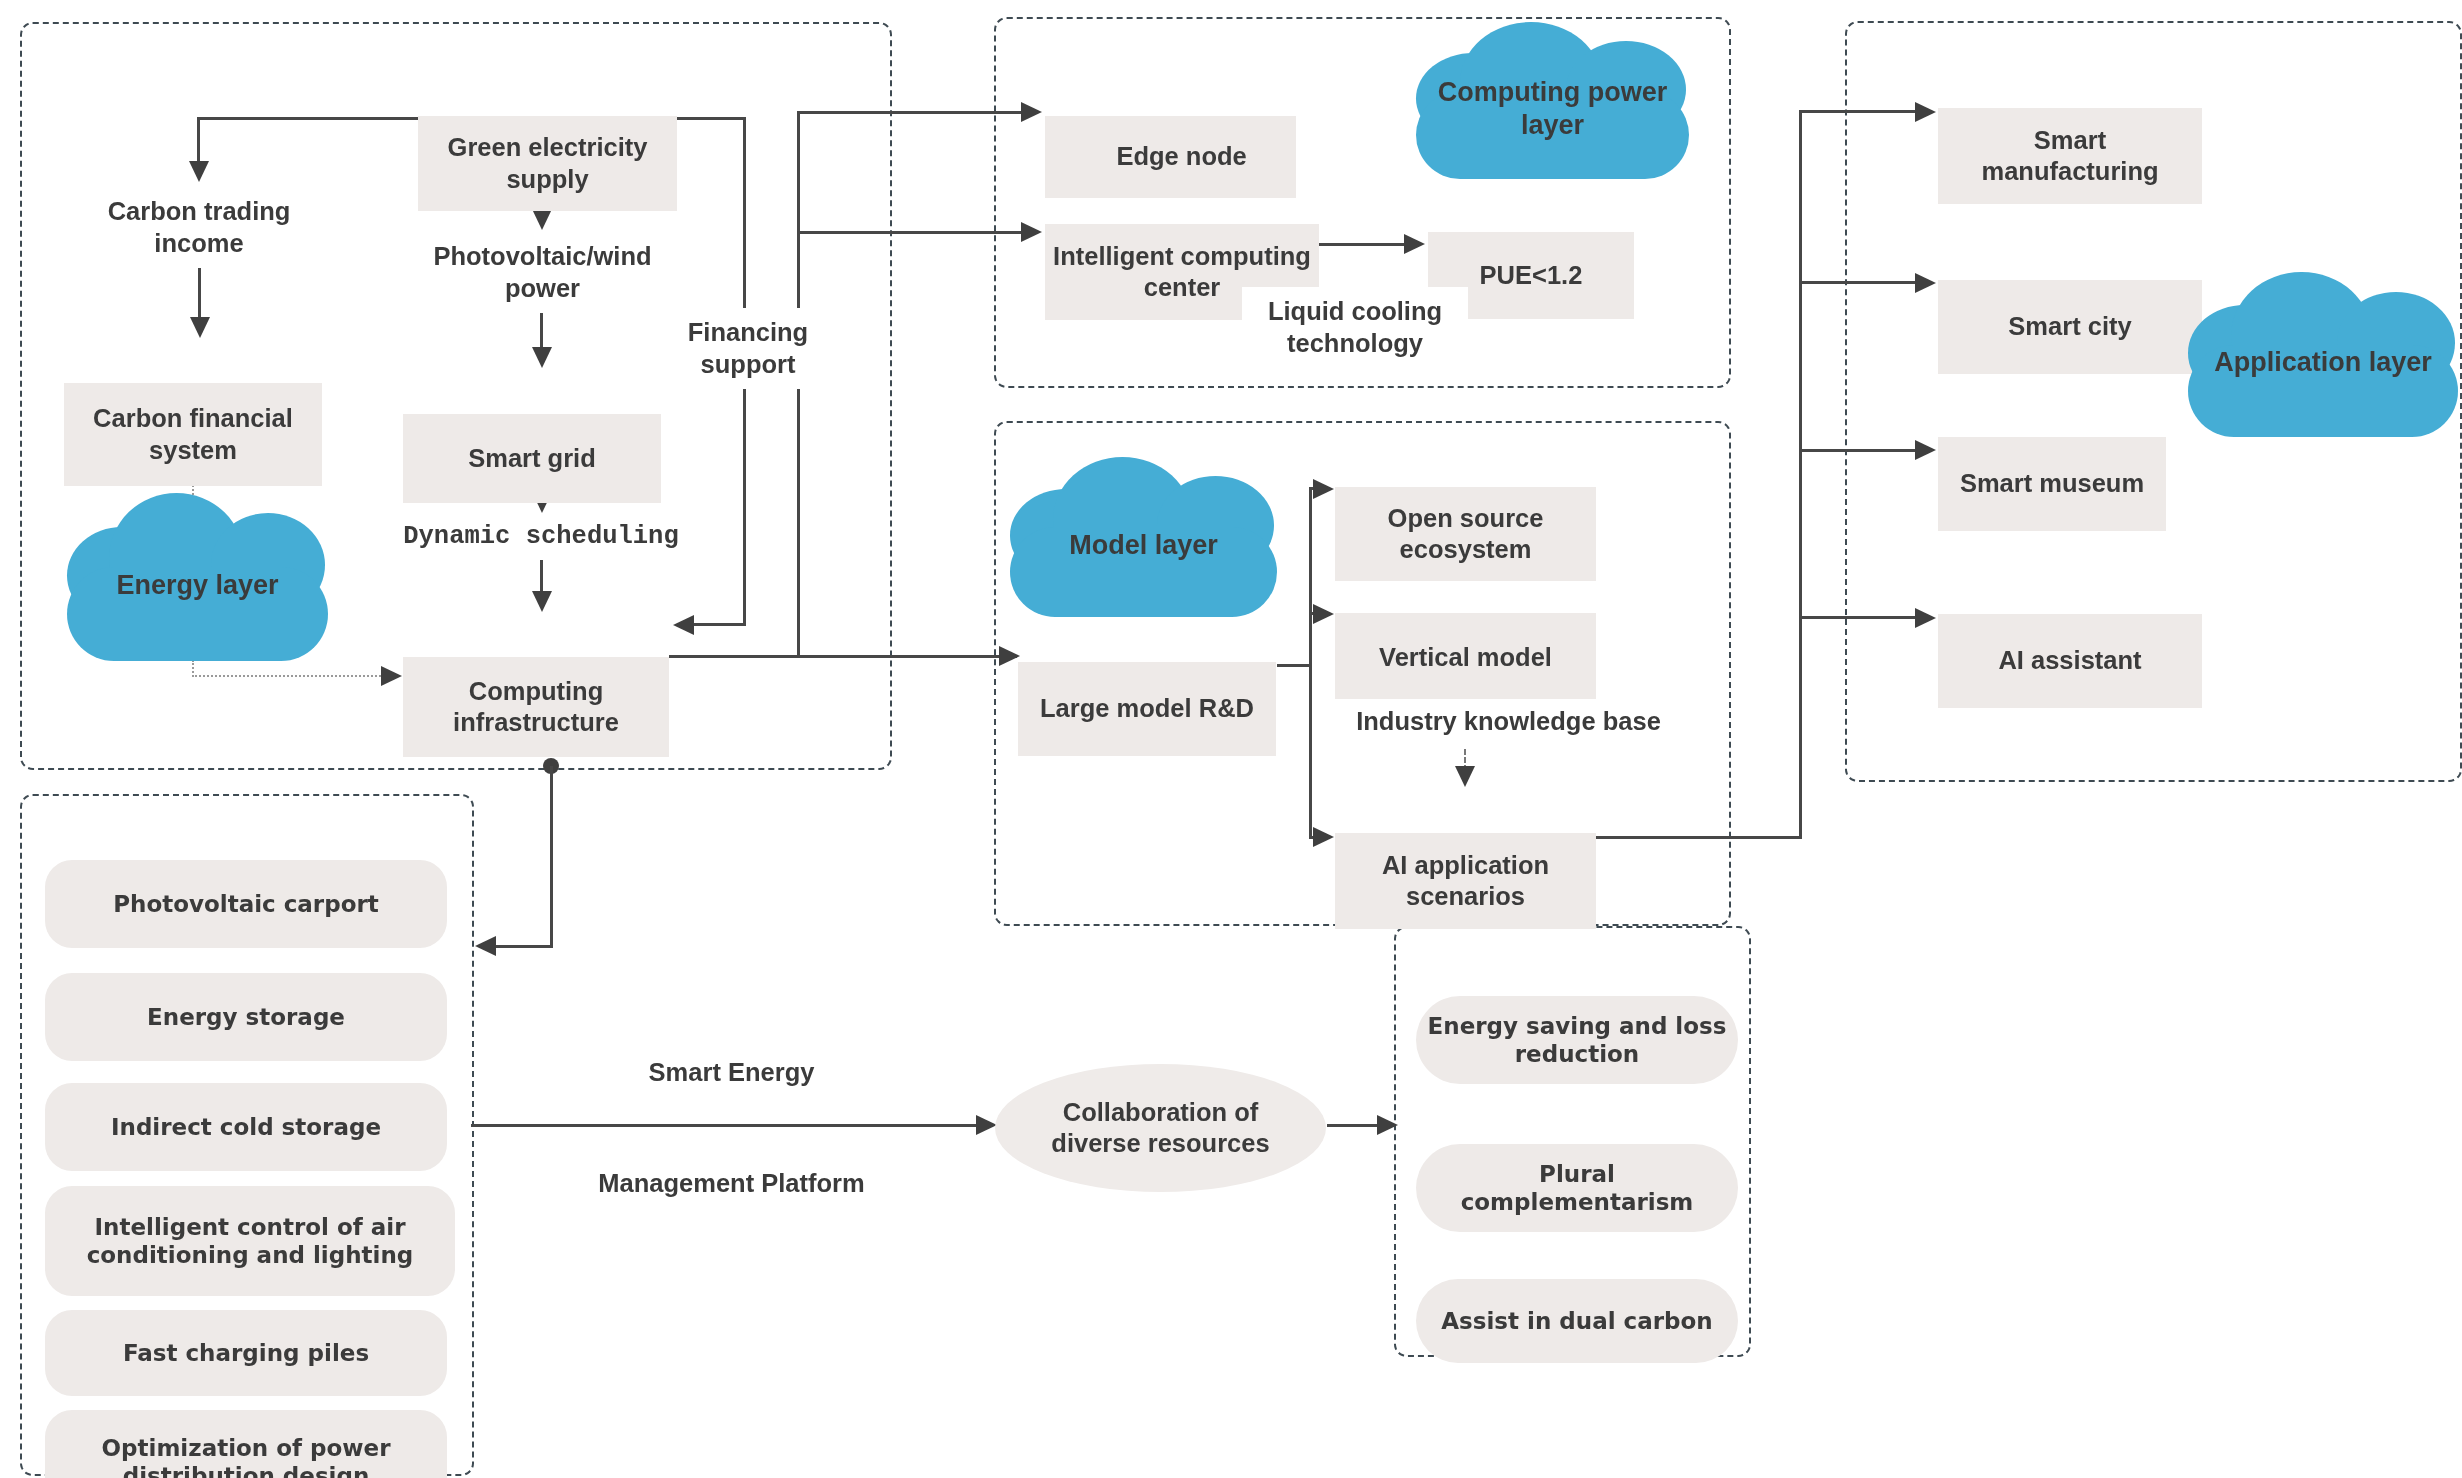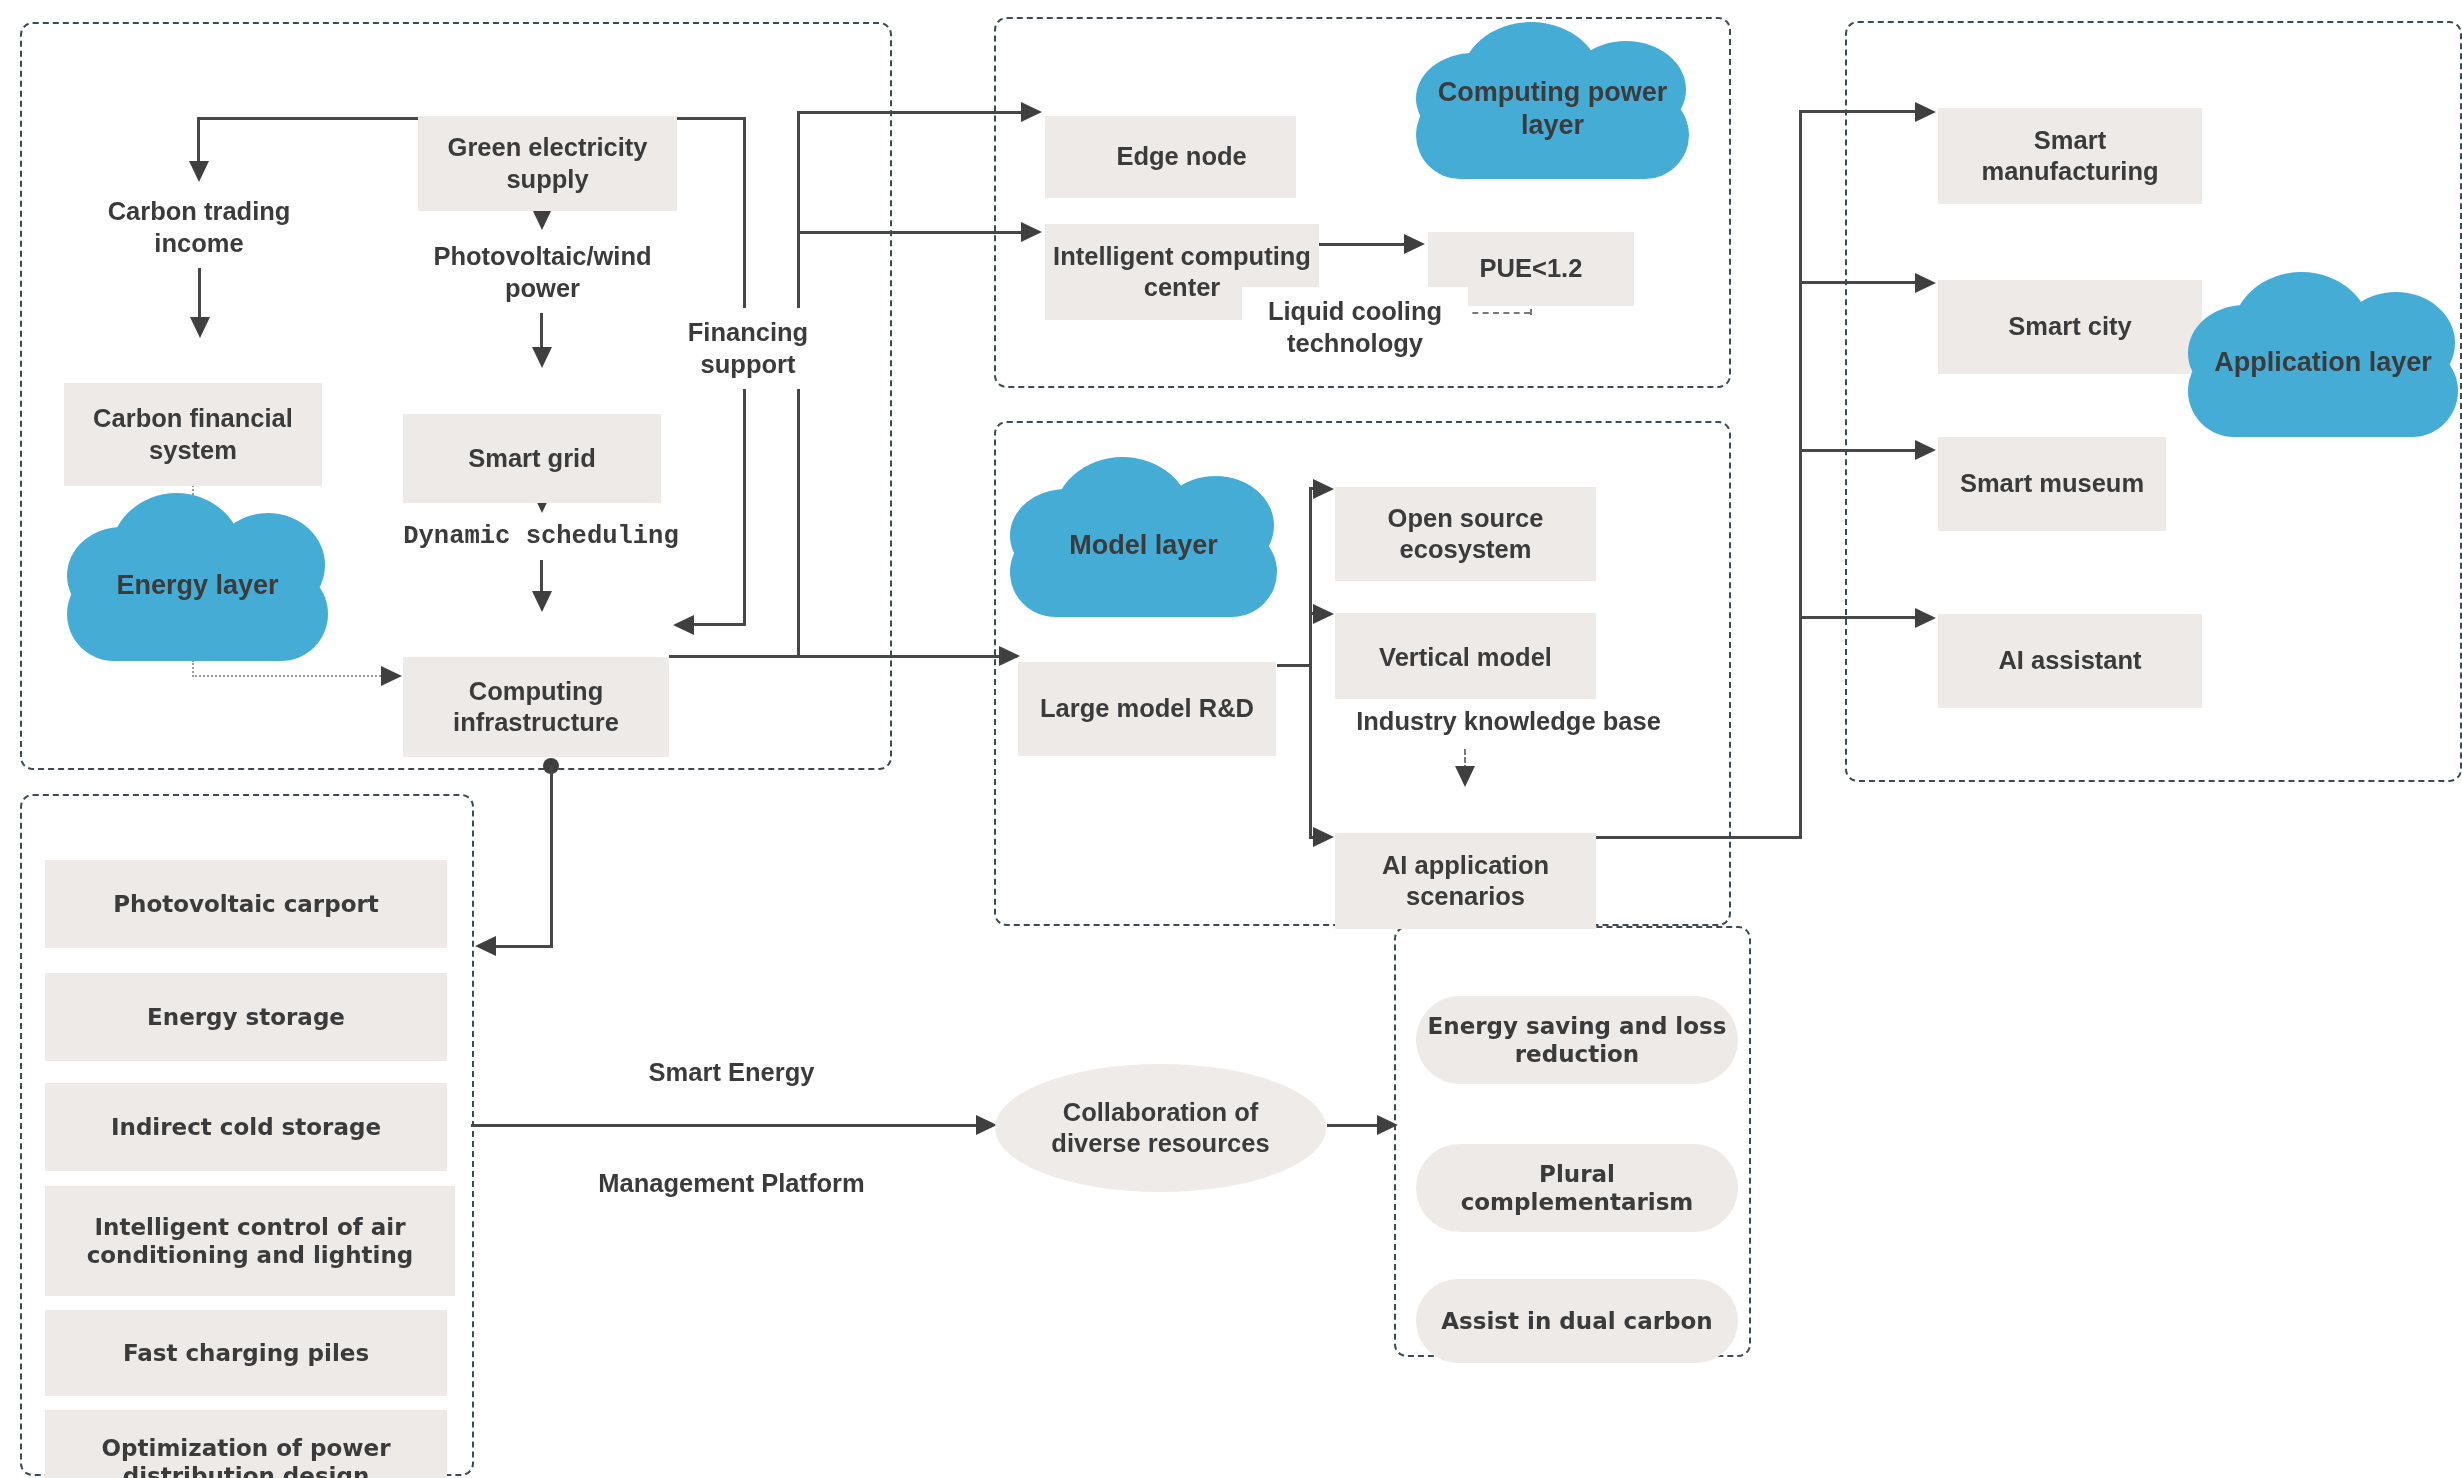--- a/index.html
+++ b/index.html
@@ -4,21 +4,21 @@
 <style>
   html,body{margin:0;padding:0;background:#ffffff;}
   #canvas{position:relative;width:2462px;height:1478px;background:#ffffff;overflow:hidden;
           font-family:"Liberation Sans",sans-serif;color:#3b3b3b;}
   .panel{position:absolute;border:2.9px dashed #3e4a52;border-radius:12.8px;background:transparent;}
   .box{position:absolute;background:#eeeae8;display:flex;align-items:center;justify-content:center;
        text-align:center;font-weight:bold;font-size:25.5px;line-height:1.22;padding:2.3px 5.8px;box-sizing:border-box;margin-top:44px;}
   .txt{position:absolute;display:flex;align-items:center;justify-content:center;text-align:center;
        font-weight:bold;font-size:25.5px;line-height:1.22;box-sizing:border-box;}
   .onwhite{background:#ffffff;}
-  .alt{font-family:"DejaVu Sans",sans-serif;font-size:23px;}
+  .alt{font-family:"DejaVu Sans",sans-serif;font-size:23px;border-radius:27px;}
   .pill{border-radius:44px;}
   .ellipse{position:absolute;background:#efebe9;border-radius:50%;display:flex;align-items:center;
            justify-content:center;text-align:center;font-weight:bold;font-size:25.5px;line-height:1.22;}
   .cloud{position:absolute;}
   .cloud i{position:absolute;background:#45add5;border-radius:50%;}
   .cloud .base{left:0;right:0;bottom:0;height:56%;border-radius:70px;}
   .cloud .bl{left:0;top:20%;width:42%;height:58%;}
   .cloud .bm{left:16%;top:0;width:52%;height:78%;}
   .cloud .br{right:1%;top:12%;width:44%;height:62%;}
   .cloud .lab{position:absolute;inset:0;display:flex;align-items:center;justify-content:center;
@@ -159,21 +159,21 @@
       <i class="base"></i>
     <div class="lab">Energy layer</div>
   </div>
 
   <div class="box" style="left:1045px;top:72px;width:251px;height:82px;padding-left:28px;">
     <span>Edge node</span>
   </div>
   <div class="box" style="left:1045px;top:180px;width:274px;height:96px;">
     <span>Intelligent computing center</span>
   </div>
-  <div class="box" style="left:1428px;top:188px;width:206px;height:74px;text-align:center;">
+  <div class="box" style="left:1428px;top:188px;width:206px;height:87px;text-align:center;">
     <span>PUE&lt;1.2</span>
   </div>
   <div class="txt onwhite" style="left:1242px;top:287px;width:226px;height:81px;">
     <span>Liquid cooling technology</span>
   </div>
   <div class="cloud" style="left:1416px;top:22px;width:273px;height:157px;">
     <i class="bl"></i>
       <i class="bm"></i>
       <i class="br"></i>
       <i class="base"></i>

